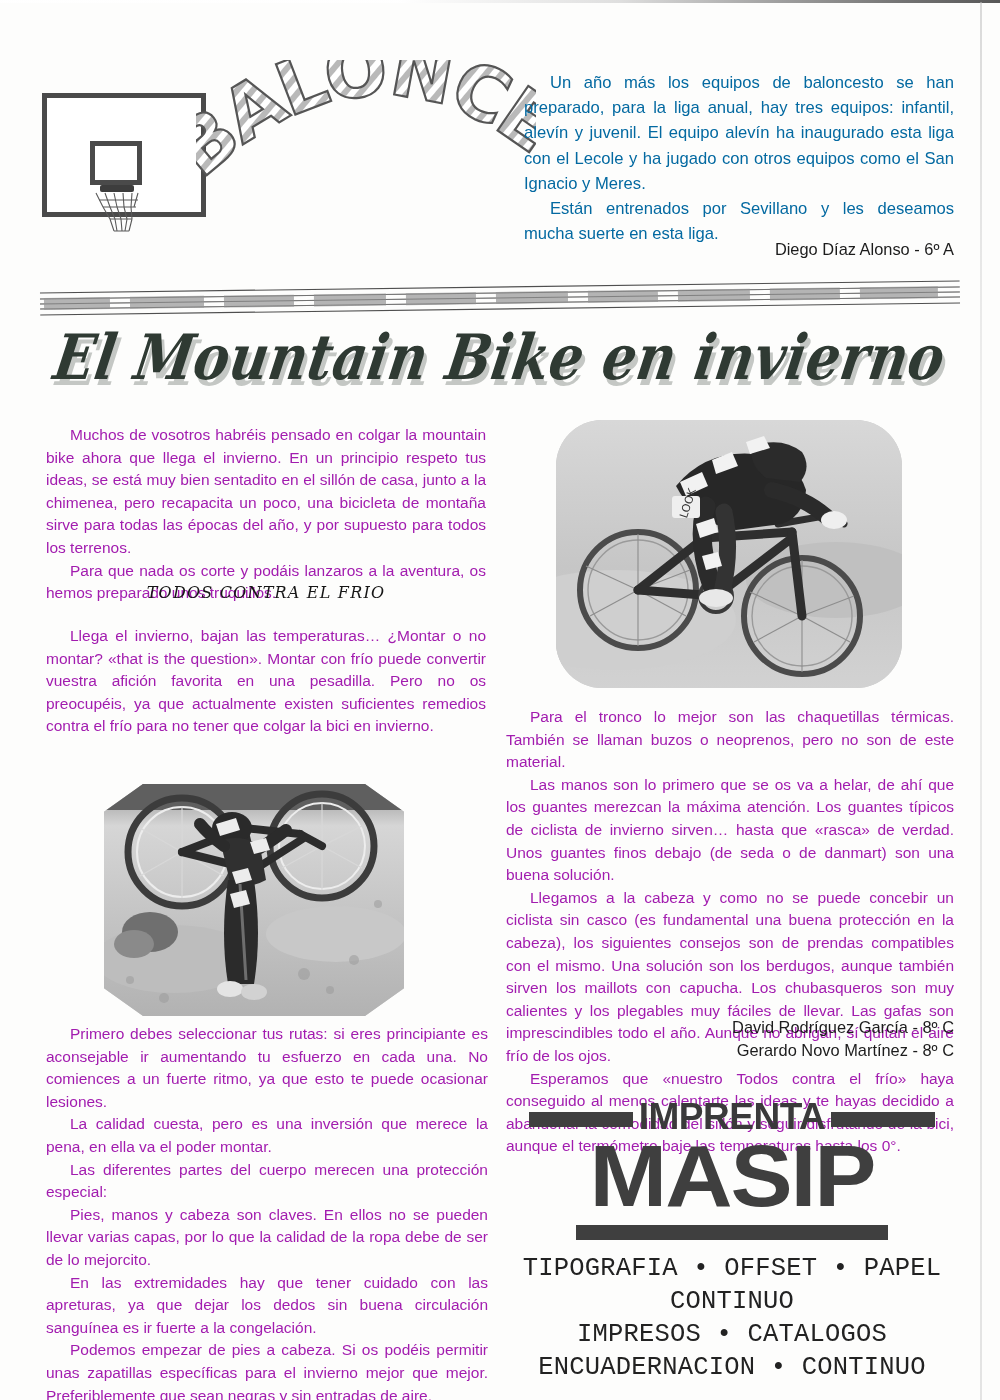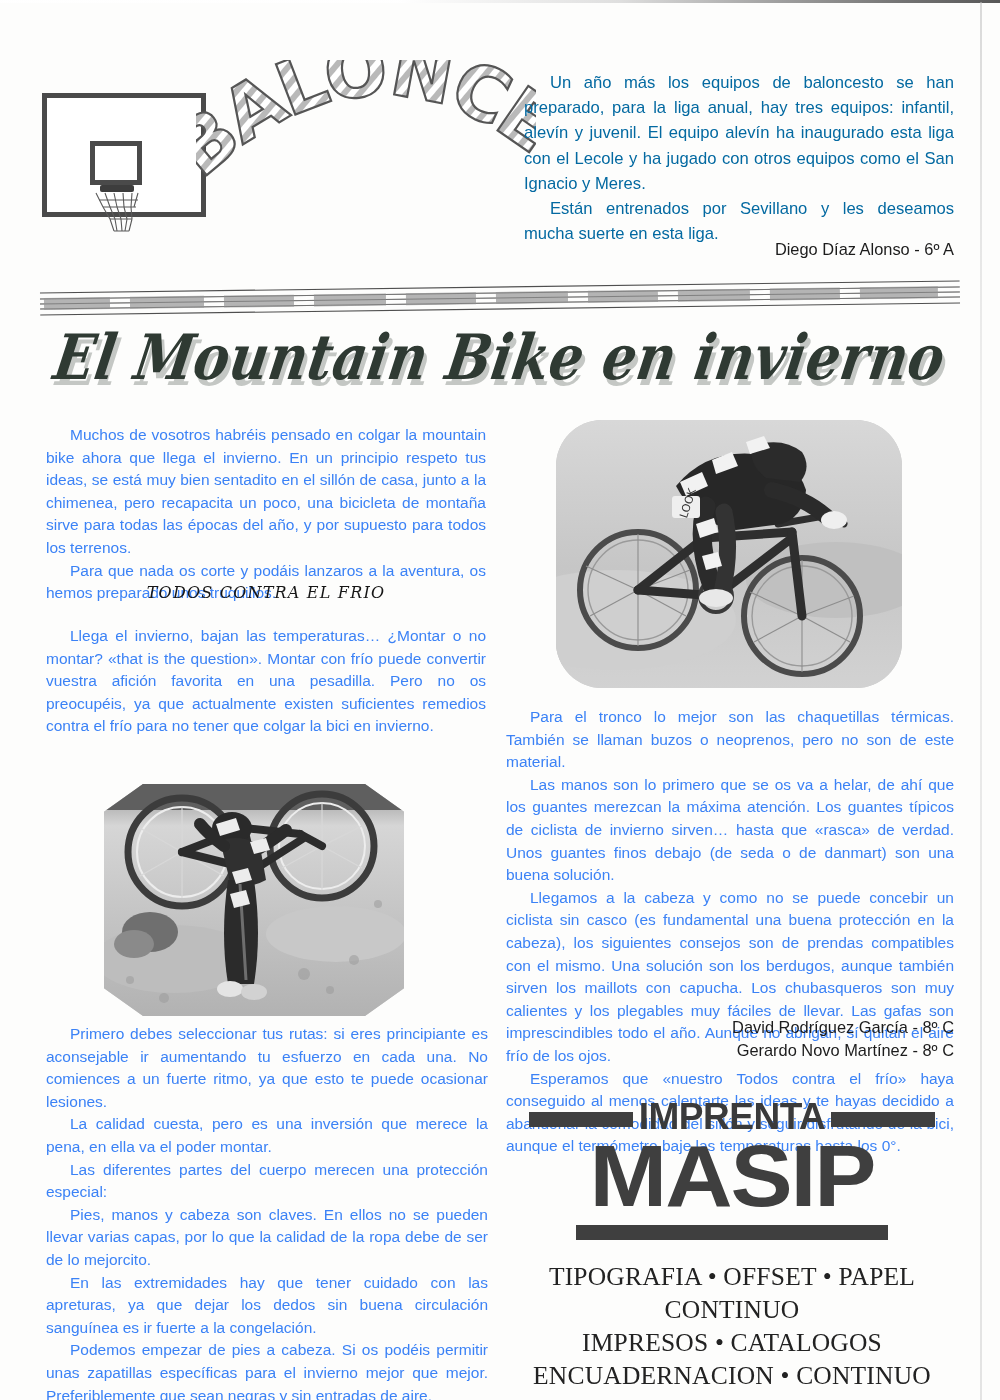--- a/index.html
+++ b/index.html
@@ -148,21 +148,21 @@
     white-space: nowrap;
   }
 
   
   .col {
     position: absolute;
     font-family: "Liberation Sans", sans-serif;
     font-size: 15.5px;
     line-height: 22.6px;
     text-align: justify;
-    color: #3b82f6;
+    color: #a21caf;
   }
   .col p { margin: 0; text-indent: 24px; }
 
   .col-left-top { left: 46px; top: 424px; width: 440px; }
   .subhead {
     position: absolute;
     left: 46px;
     top: 583px;
     width: 440px;
     text-align: center;
@@ -262,22 +262,22 @@
   }
   .ad-underbar {
     position: absolute;
     top: 133px;
     left: 70px;
     width: 312px;
     height: 15px;
     background: #3f3f3f;
   }
   .ad-services {
-    margin-top: 16px;
-    font-family: Liberation Serif, serif;
+    margin-top: 8px;
+    font-family: Liberation Mono, monospace;
     font-size: 25.5px;
     line-height: 33px;
     color: #222;
     letter-spacing: 0.2px;
   }
 </style>
 </head>
 <body>
 
 <div class="page">

